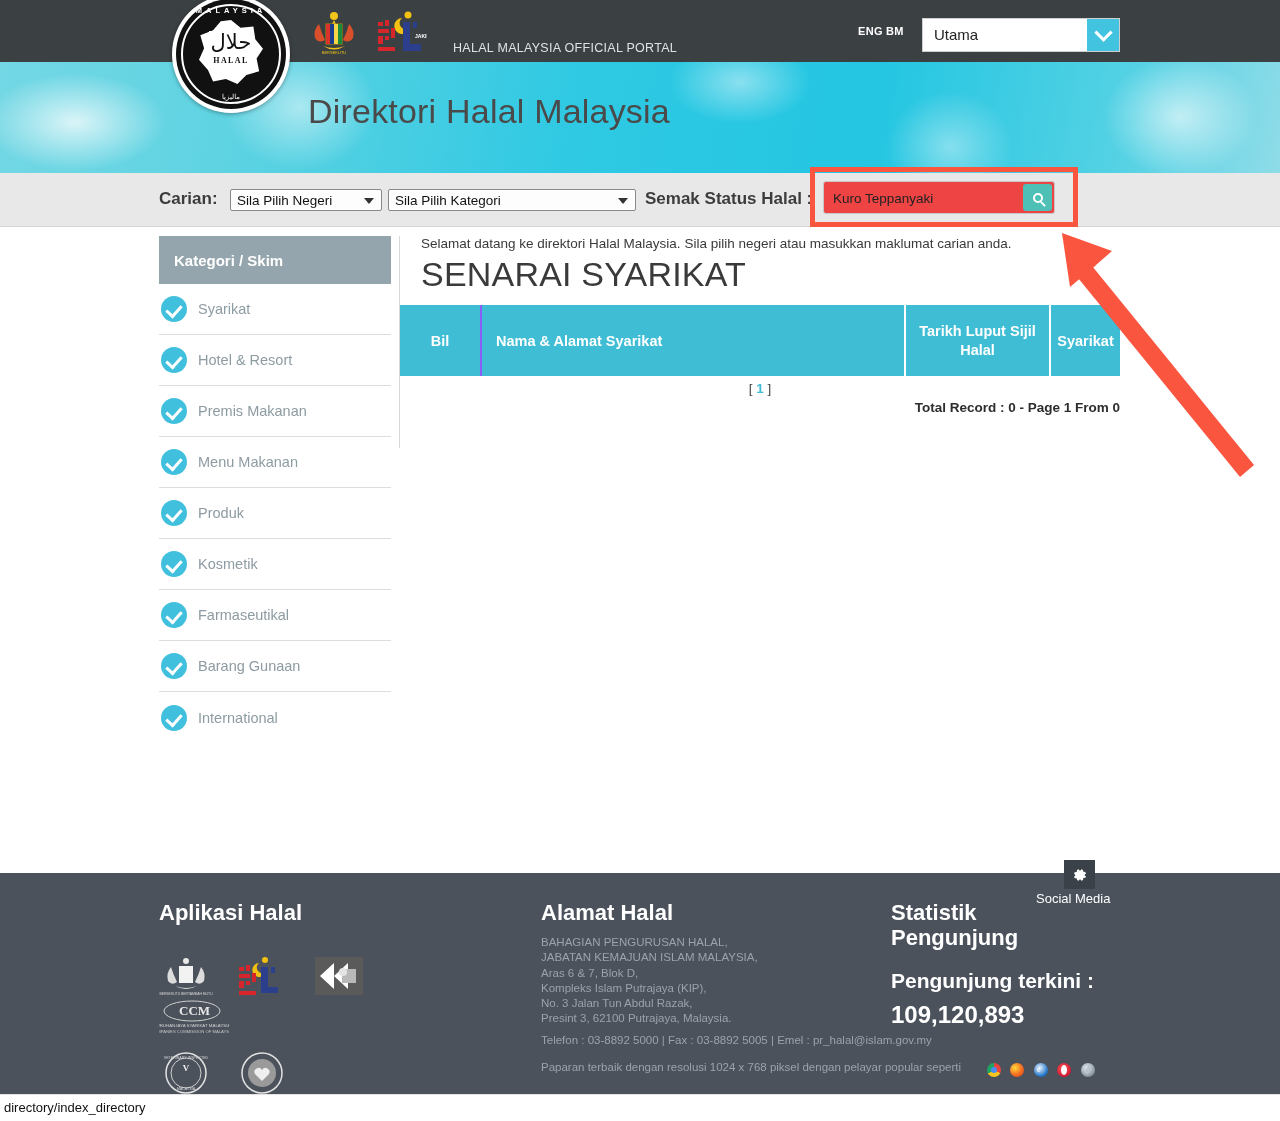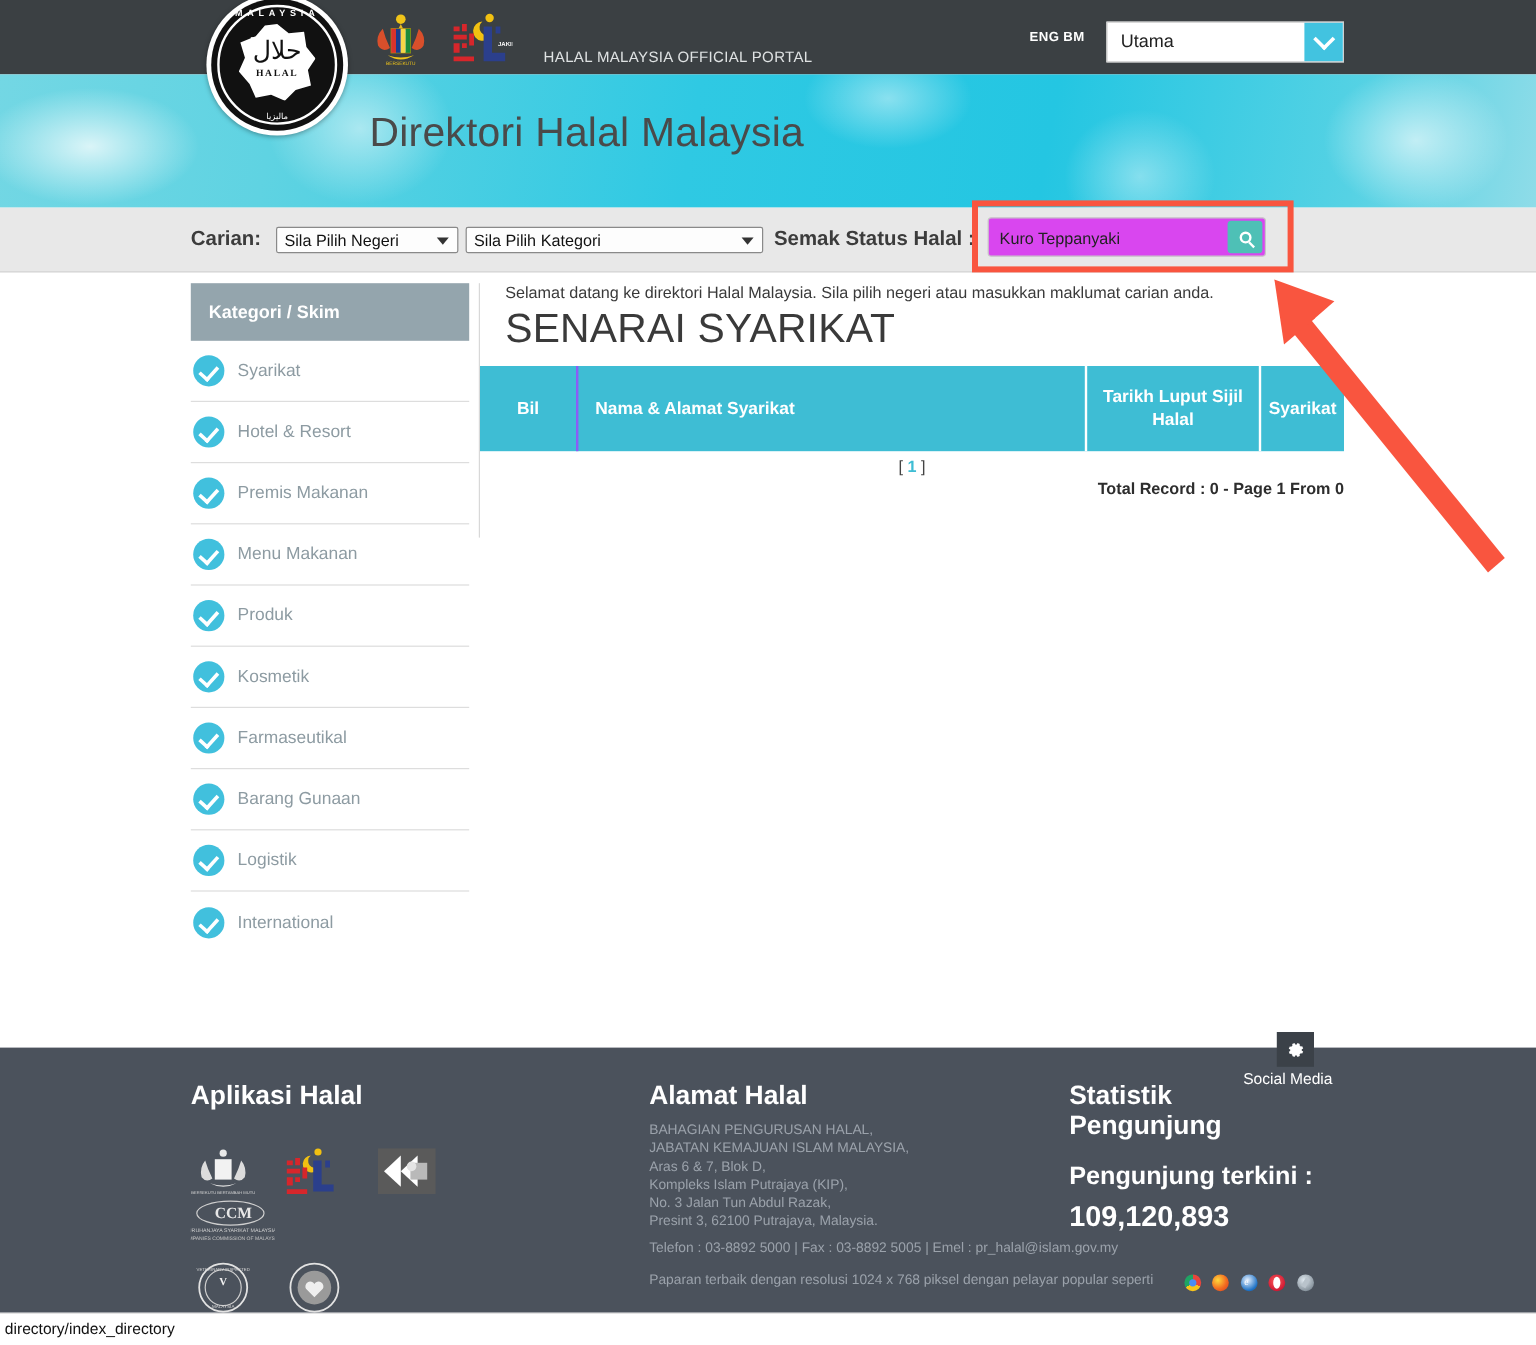--- a/index.html
+++ b/index.html
@@ -145,21 +145,21 @@
   }
   .sel-negeri { left: 230px; width: 152px; }
   .sel-kategori { left: 388px; width: 248px; }
 
   .semak-label {
     position: absolute; left: 645px; top: 16px;
     font-size: 17px; font-weight: bold; color: #3c3c3c;
   }
   .search-input-wrap {
     position: absolute; left: 823px; top: 181px; width: 232px; height: 33px;
-    background: #d946ef; border: 1px solid #c7c7c7; border-radius: 3px;
+    background: #ef4444; border: 1px solid #c7c7c7; border-radius: 3px;
   }
   .search-input-text {
     position: absolute; left: 9px; top: 9px; font-size: 13.5px; color: #222;
   }
   .search-btn {
     position: absolute; right: 2px; top: 2px; width: 29px; height: 27px;
     background: #4ec0b6; border-radius: 3px;
     display: flex; align-items: center; justify-content: center;
   }
   .mag {
@@ -442,24 +442,20 @@
     <div class="cat-item">
       <div class="check"></div>
       <div class="cat-label">Farmaseutikal</div>
     </div>
     <div class="cat-item">
       <div class="check"></div>
       <div class="cat-label">Barang Gunaan</div>
     </div>
     <div class="cat-item">
       <div class="check"></div>
-      <div class="cat-label">Logistik</div>
-    </div>
-    <div class="cat-item">
-      <div class="check"></div>
       <div class="cat-label">International</div>
     </div>
   </div>
   <div class="vline"></div>
 
   <div class="welcome">Selamat datang ke direktori Halal Malaysia. Sila pilih negeri atau masukkan maklumat carian anda.</div>
   <div class="senarai">SENARAI SYARIKAT</div>
 
   <div class="tbl-head">
     <div class="th th-bil">Bil</div>

